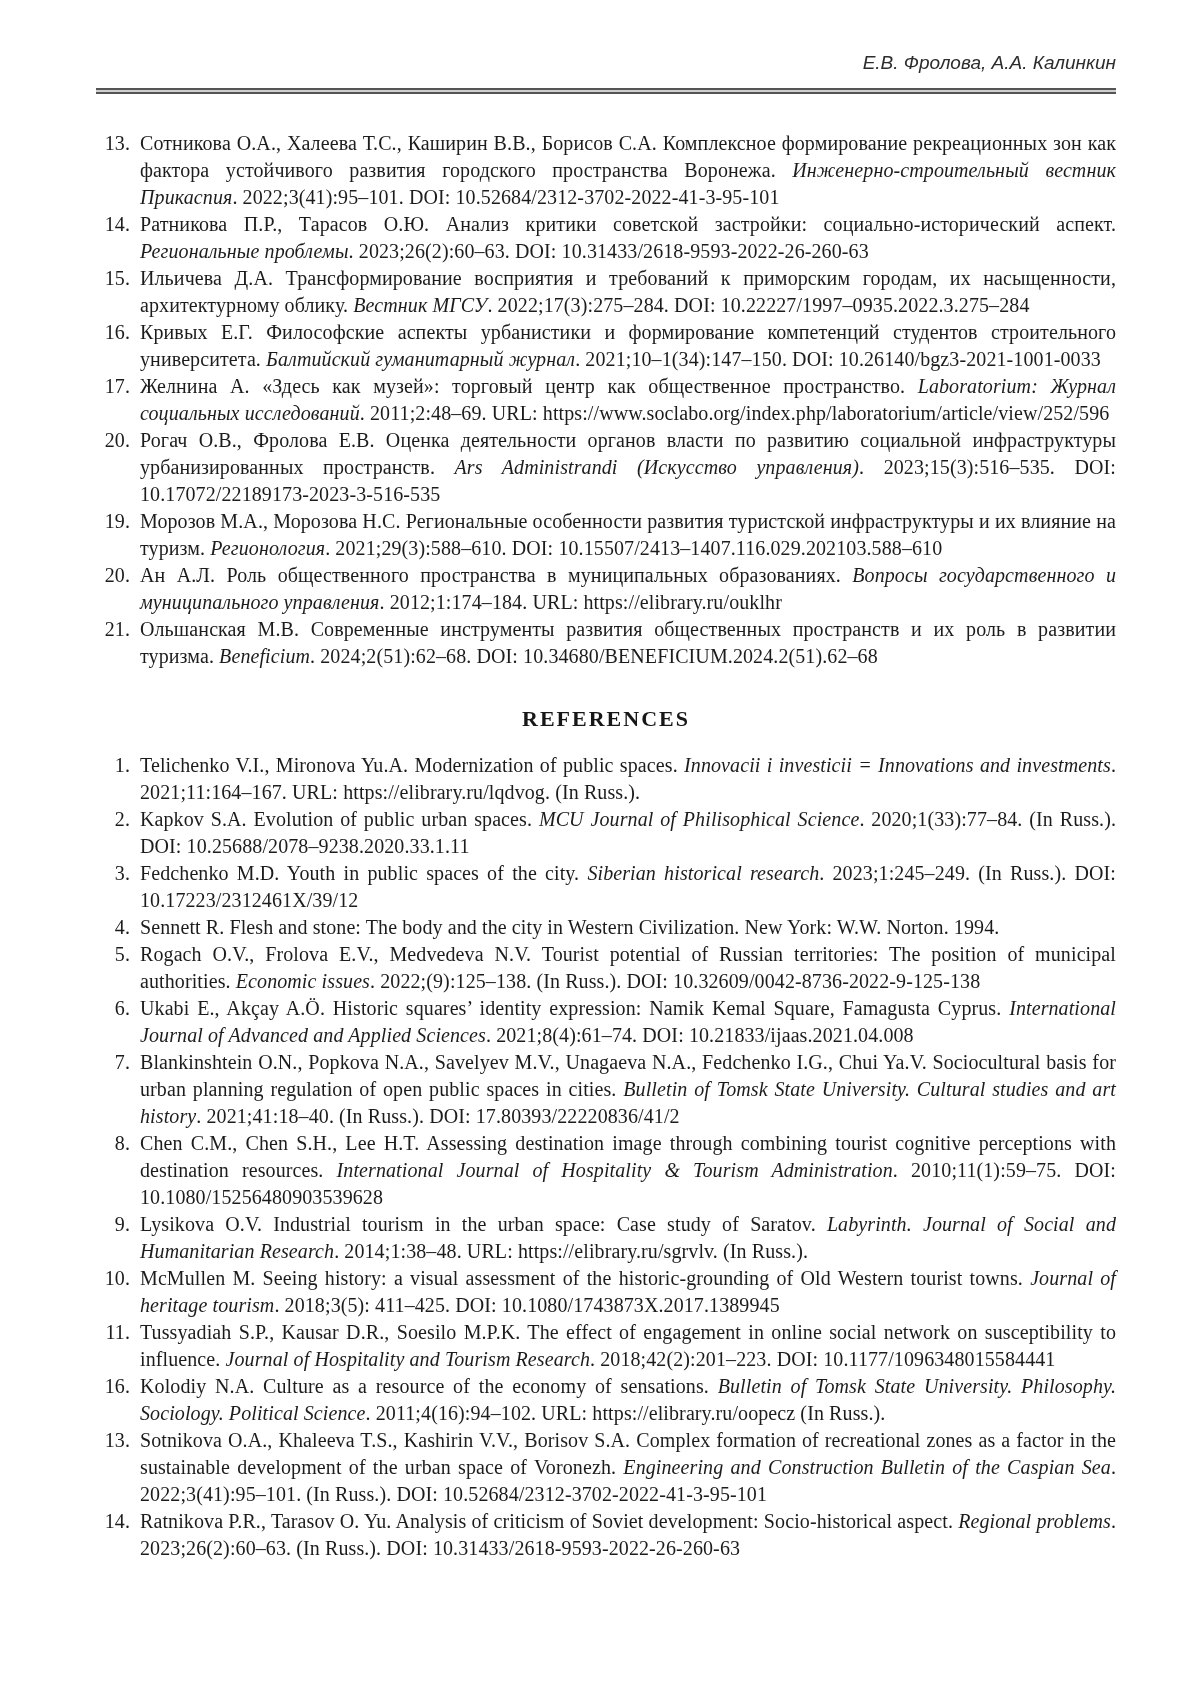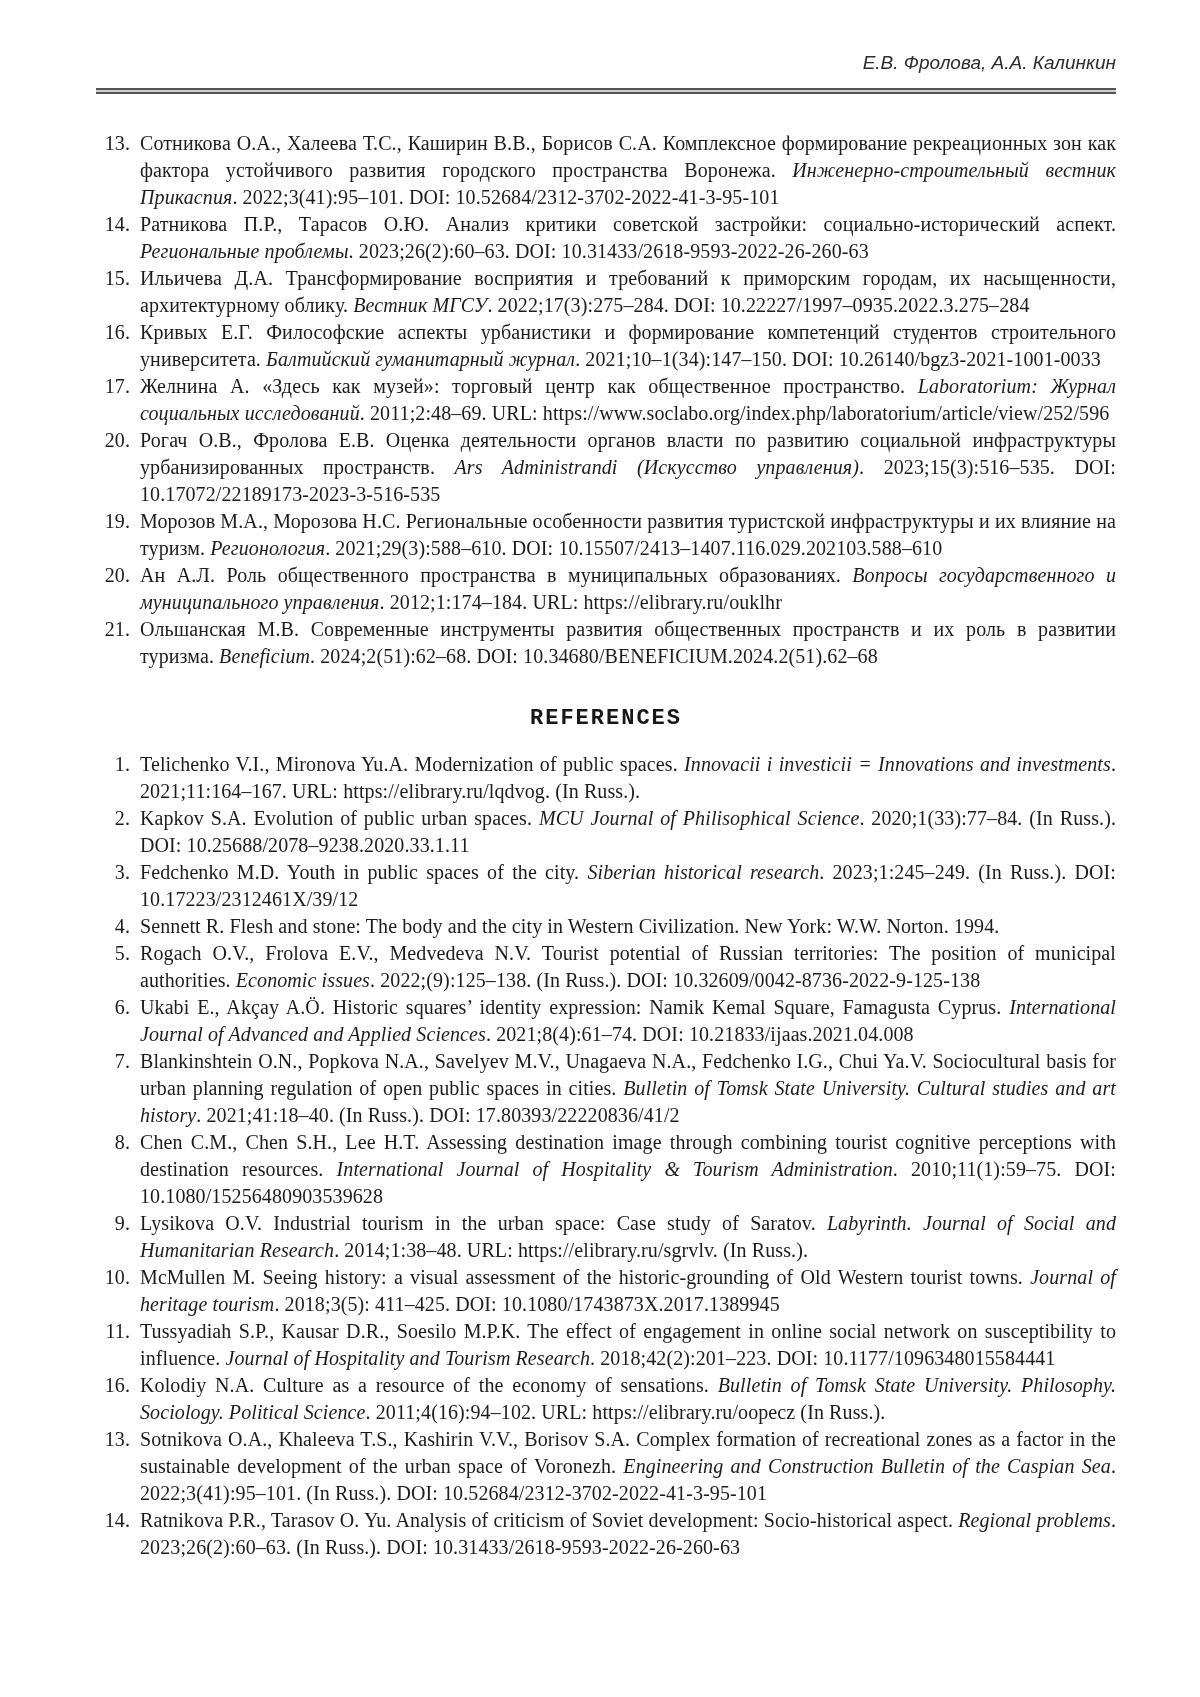--- a/index.html
+++ b/index.html
@@ -50,21 +50,21 @@
   }
   .ref-text{
     flex:1;
     text-align:justify;
     overflow-wrap:break-word;
   }
   .ref-text i{font-style:italic;}
   .refs-heading{
     margin:36px 0 20px 0;
     text-align:center;
-    font-family:Liberation Mono, monospace;
+    font-family:Liberation Serif, serif;
     font-weight:700;
     font-size:22px;
     letter-spacing:2px;
     color:#171717;
   }
   .page-number{
     position:absolute;
     left:0;
     right:0;
     top:1538px;

